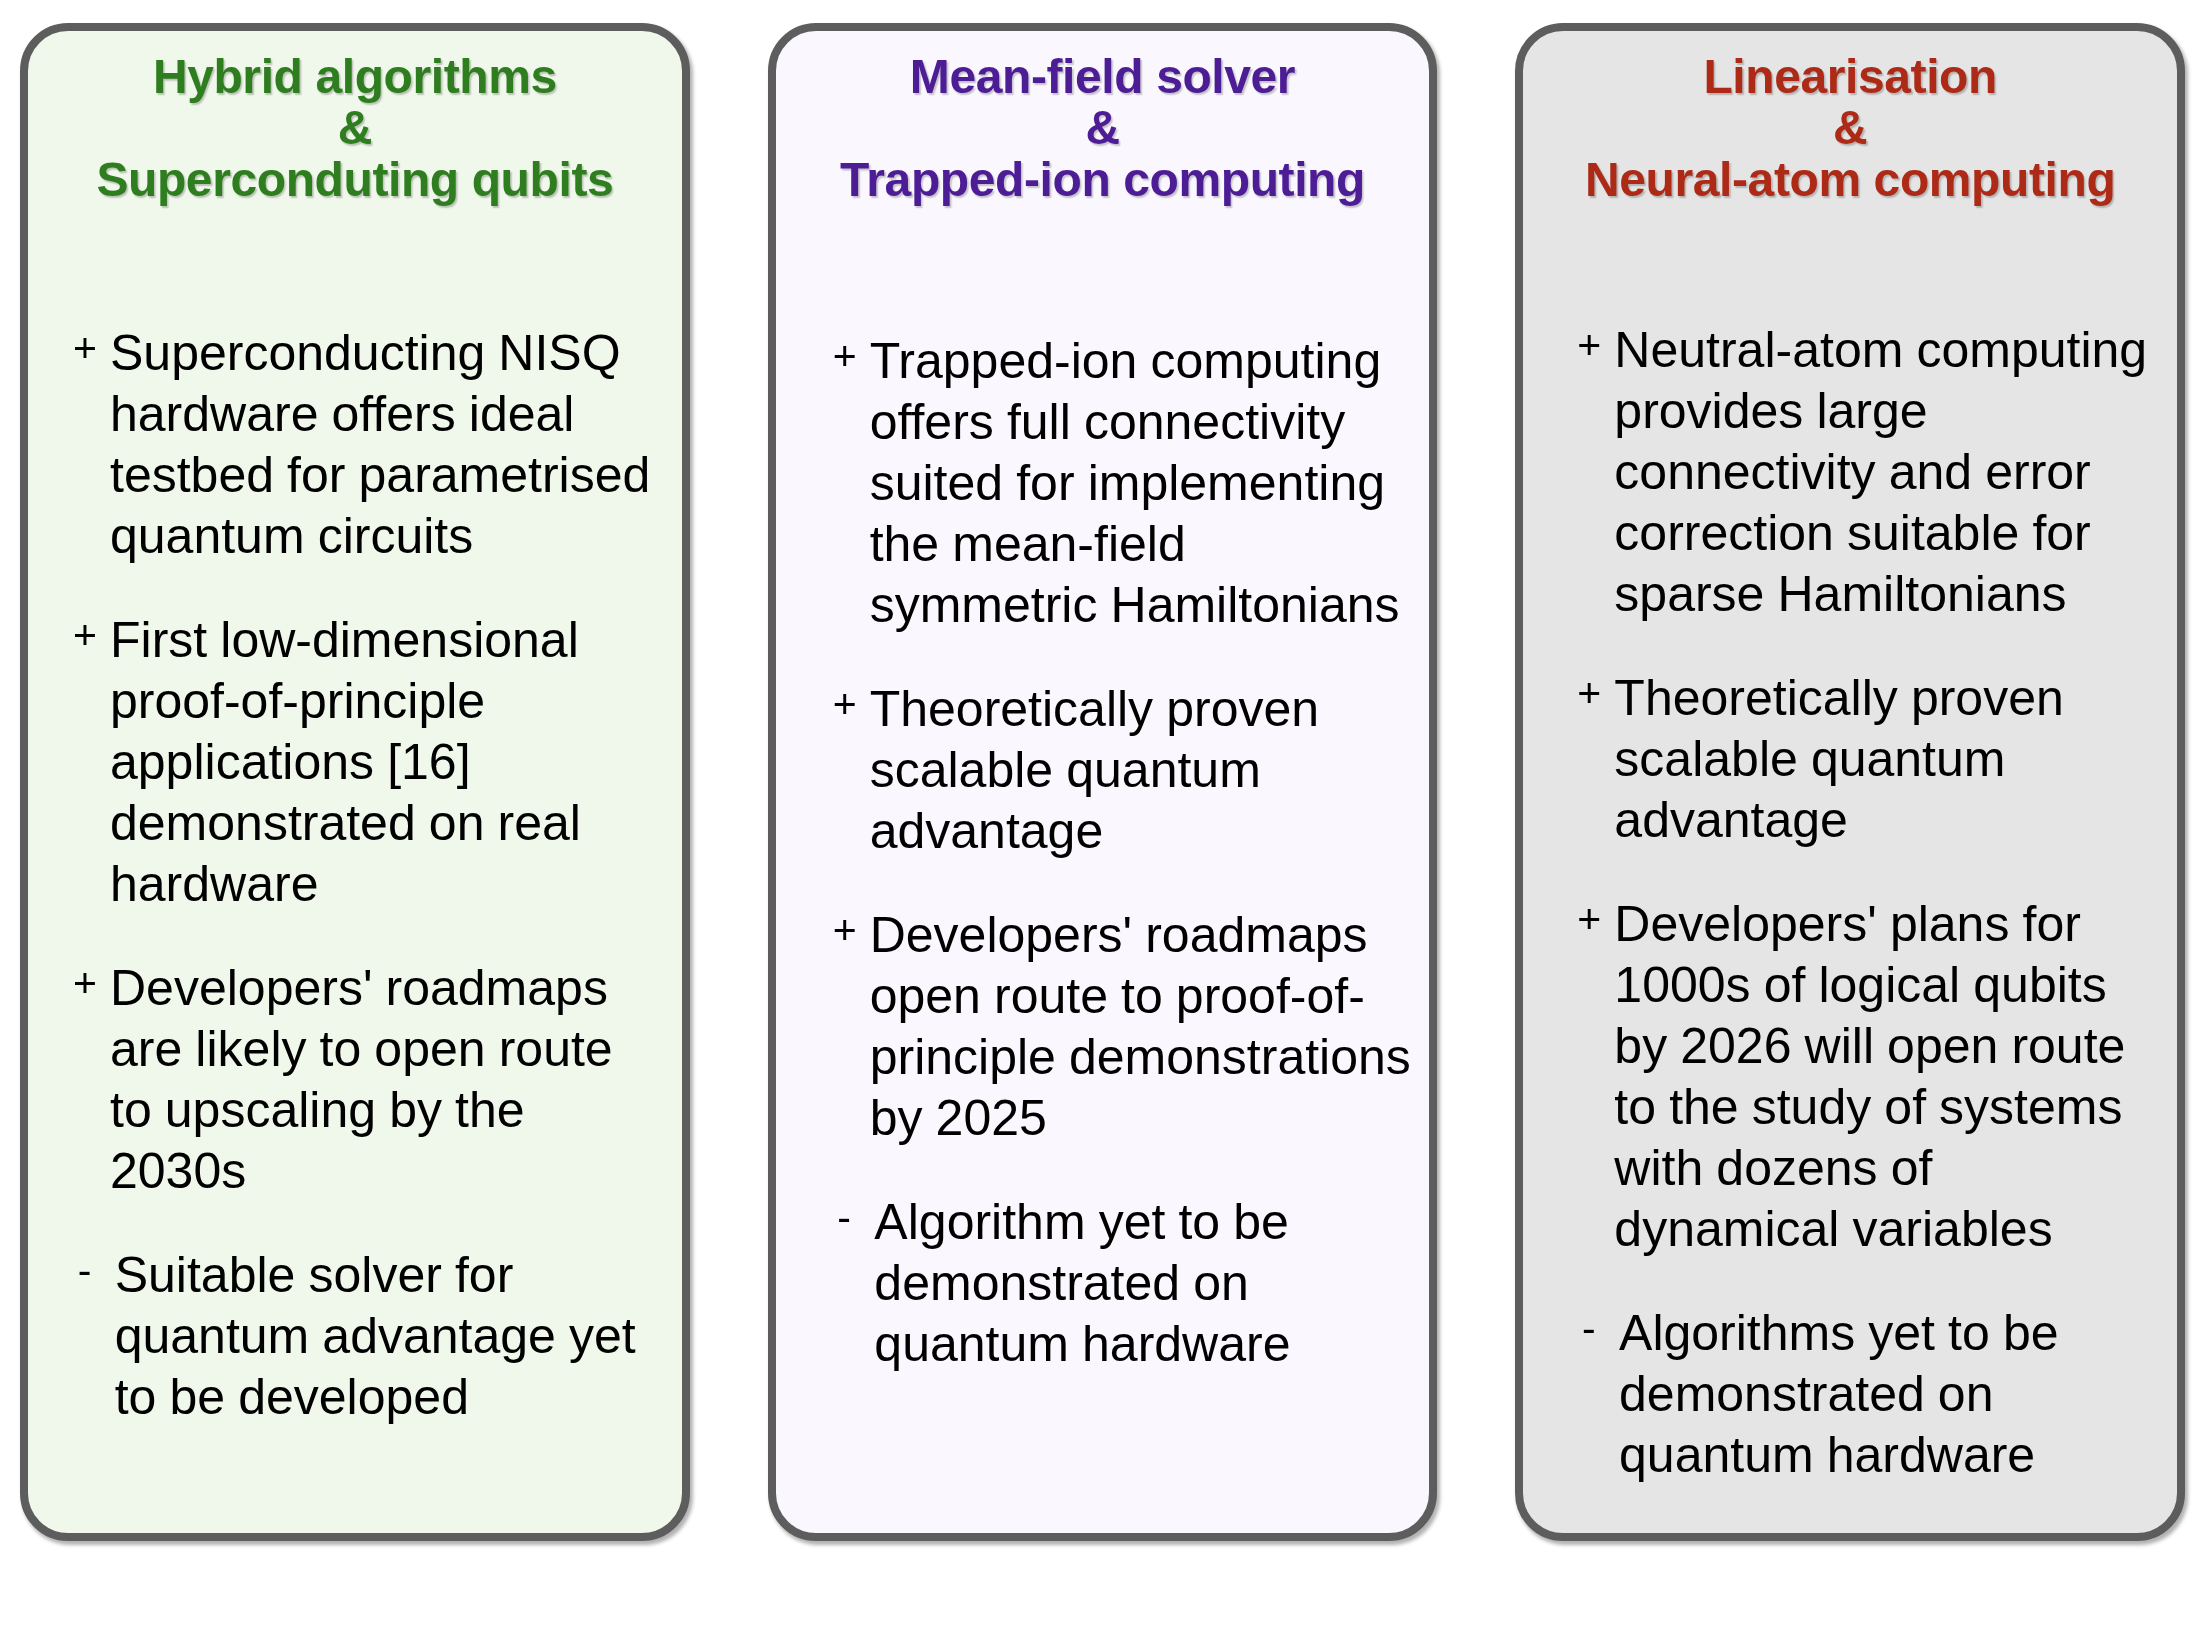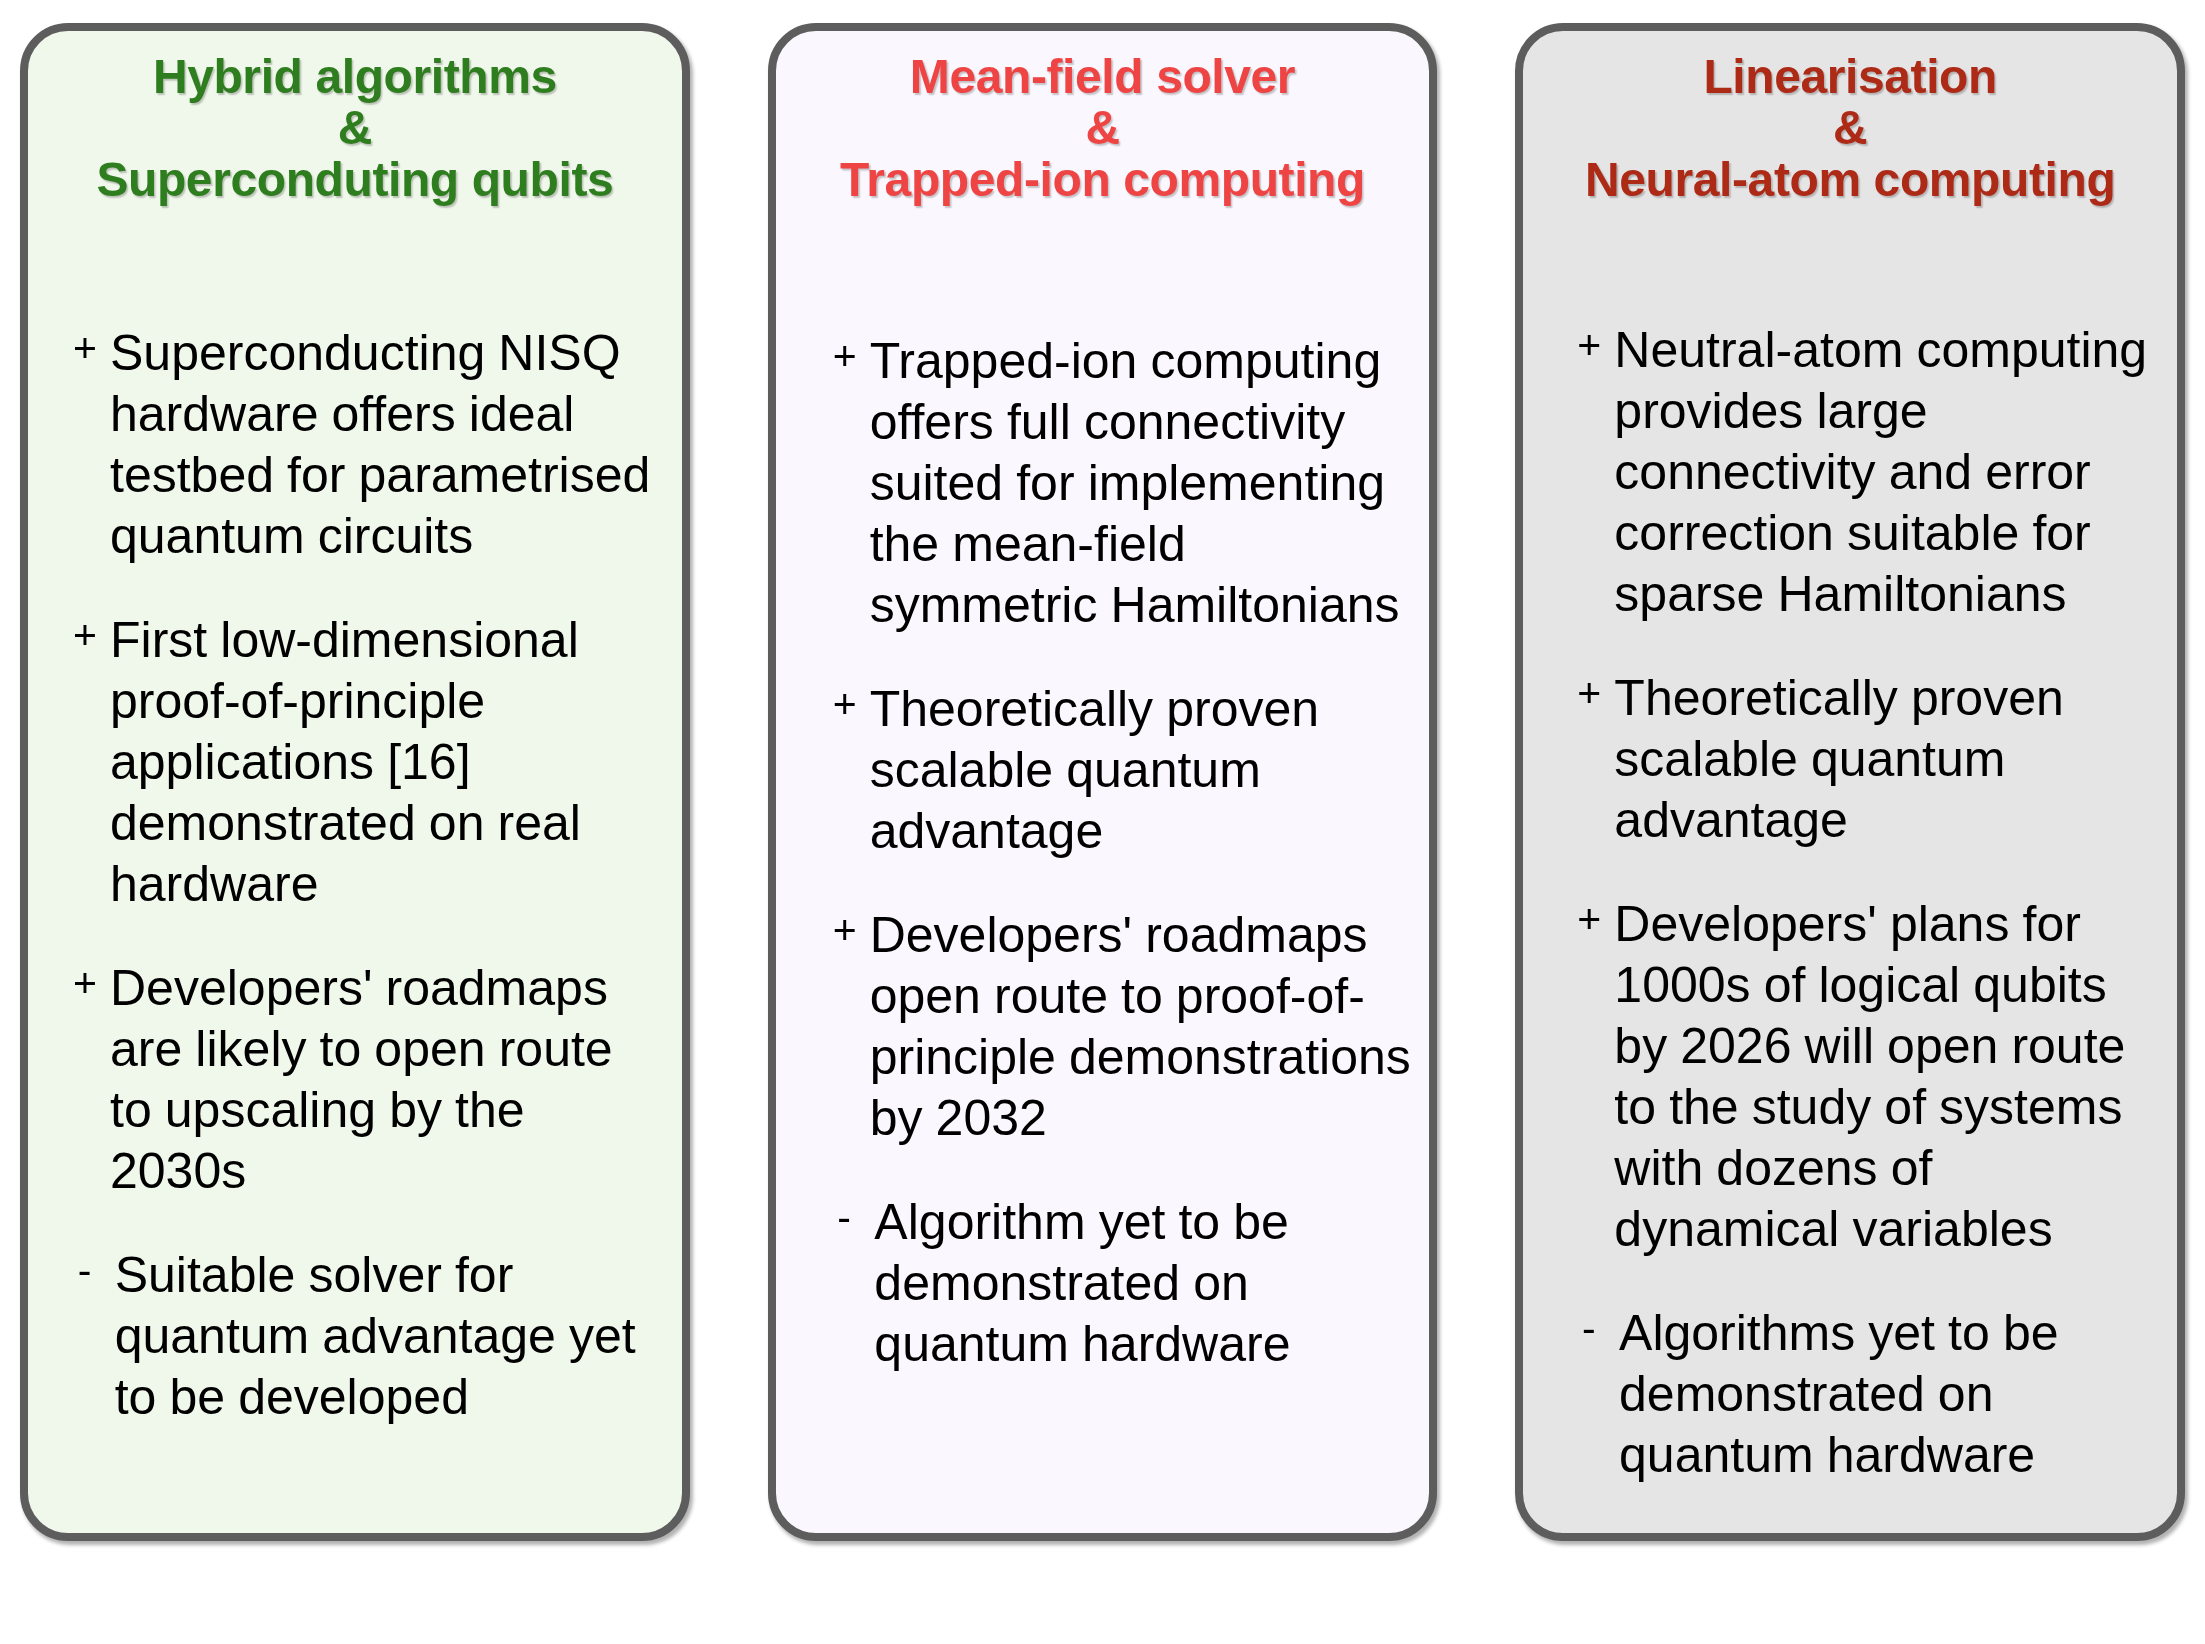--- a/index.html
+++ b/index.html
@@ -46,21 +46,21 @@
     text-align: center;
     font-weight: bold;
     font-size: 48px;
     line-height: 1.07;
     letter-spacing: -0.4px;
     padding: 20px 14px 0 14px;
     white-space: pre-line;
     text-shadow: 1.6px 2.3px 1.6px rgba(0,0,0,0.22);
   }
   .title-green  { color: #2e7d1e; }
-  .title-black  { color: #ef4444; text-align: center; }
+  .title-black  { color: #4c1d95; text-align: center; }
   .title-red    { color: #ad2a17; }
 
   .bullets {
     flex: 1 1 auto;
     padding: 40px 31px 23px 31px;
     display: flex;
     flex-direction: column;
   }
   .bullets-green  { padding-top: 118px; padding-left: 45px; padding-right: 20px; }
   .bullets-violet { padding-top: 126px; padding-left: 57px; padding-right: 15.5px; }
@@ -141,21 +141,21 @@
         <span class="bullet-text">Trapped-ion computing offers full connectivity suited for implementing the mean-field symmetric Hamiltonians</span>
       </div>
 
       <div class="bullet">
         <span class="bullet-marker">+</span>
         <span class="bullet-text">Theoretically proven scalable quantum advantage</span>
       </div>
 
       <div class="bullet">
         <span class="bullet-marker">+</span>
-        <span class="bullet-text">Developers' roadmaps open route to proof-of-principle demonstrations by 2032</span>
+        <span class="bullet-text">Developers' roadmaps open route to proof-of-principle demonstrations by 2025</span>
       </div>
 
       <div class="bullet">
         <span class="bullet-marker minus">-</span>
         <span class="bullet-text">Algorithm yet to be demonstrated on quantum hardware</span>
       </div>
 
     </div>
   </div>
 

